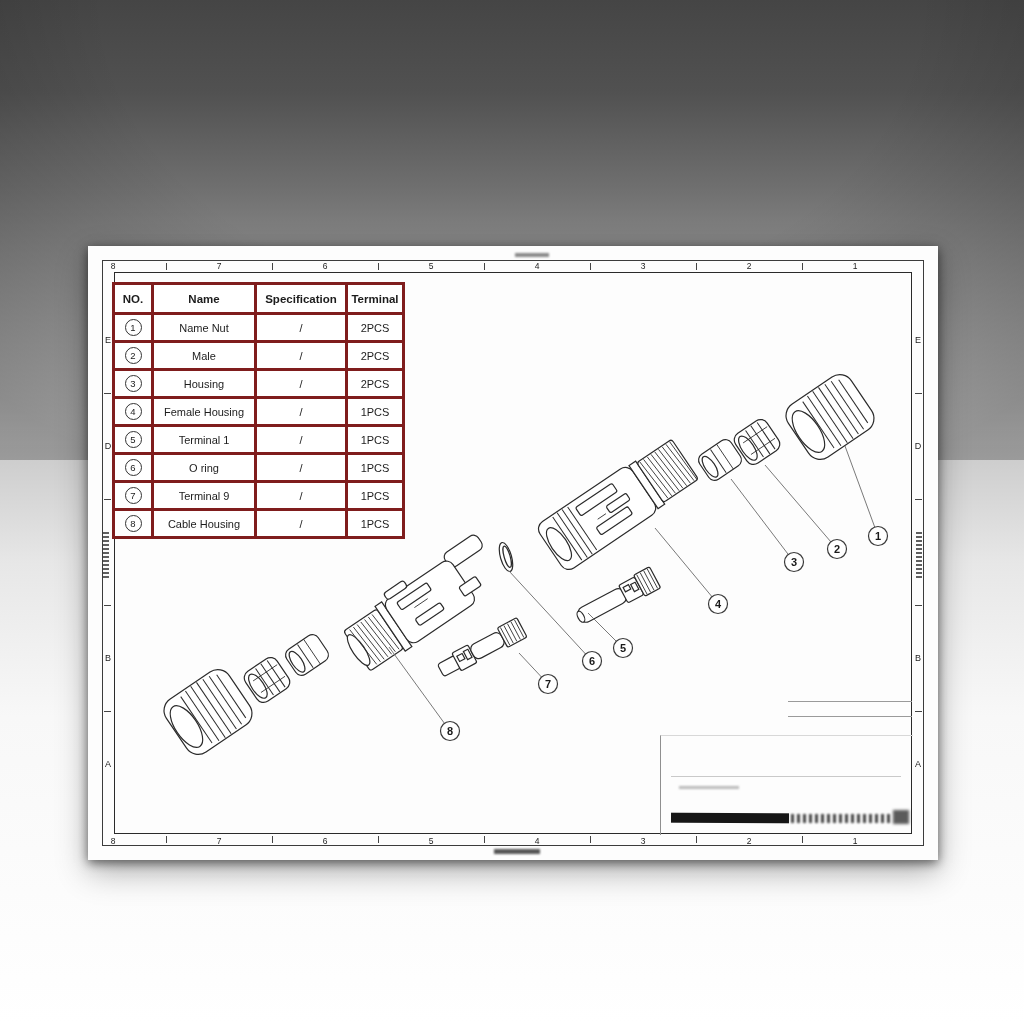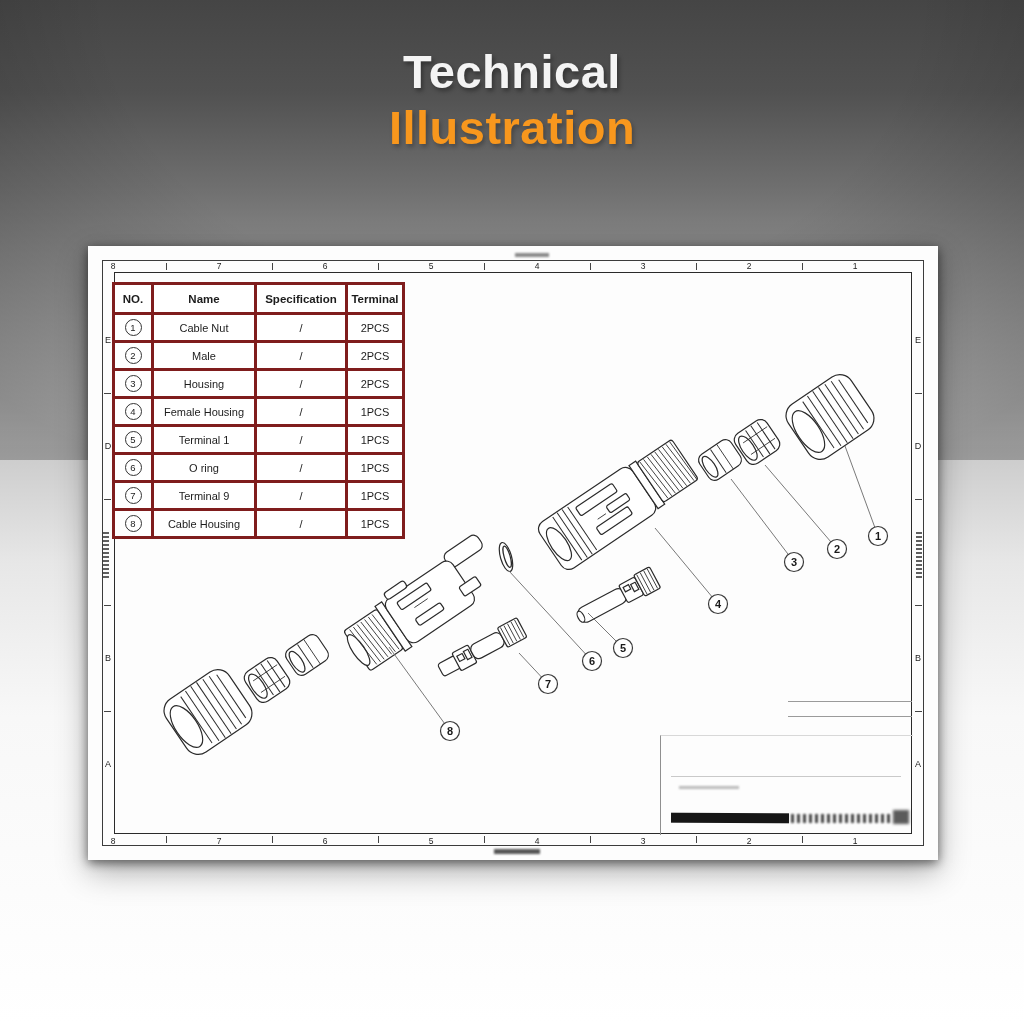--- a/index.html
+++ b/index.html
@@ -50,24 +50,20 @@
     border-left:1px solid #8f8f8f;border-top:1px solid #d8d8d8;}
   .faint{position:absolute;background:#c9c9c9;}
   .smudge{position:absolute;}
 </style>
 </head>
 <body>
 
 <div class="stage">
   <div class="vignette"></div>
 
-  <div class="title">
-    <div class="t1">Technical</div>
-    <div class="t2" style="color: rgb(248, 151, 29);">Illustration</div>
-  </div>
 
   <div class="sheet">
     <div class="outer-frame"></div>
     <div class="inner-frame"></div>
     <div class="ruler-layer">
         <span class="rnum" style="left: 19px; top: 14px;">8</span>
         <i class="tickv" style="left: 78px; top: 17px;"></i>
         <span class="rnum" style="left: 125px; top: 14px;">7</span>
         <i class="tickv" style="left: 184px; top: 17px;"></i>
         <span class="rnum" style="left: 231px; top: 14px;">6</span>
@@ -119,21 +115,21 @@
           <tr>
             <th class="c0">NO.</th>
             <th class="c1">Name</th>
             <th class="c2">Specification</th>
             <th class="c3">Terminal</th>
           </tr>
         </thead>
       <tbody>
           <tr>
             <td class="c0"><span class="cnum">1</span></td>
-            <td class="c1">Cable Nut</td>
+            <td class="c1">Name Nut</td>
             <td class="c2">/</td>
             <td class="c3">2PCS</td>
           </tr>
           <tr>
             <td class="c0"><span class="cnum">2</span></td>
             <td class="c1">Male</td>
             <td class="c2">/</td>
             <td class="c3">2PCS</td>
           </tr>
           <tr>

